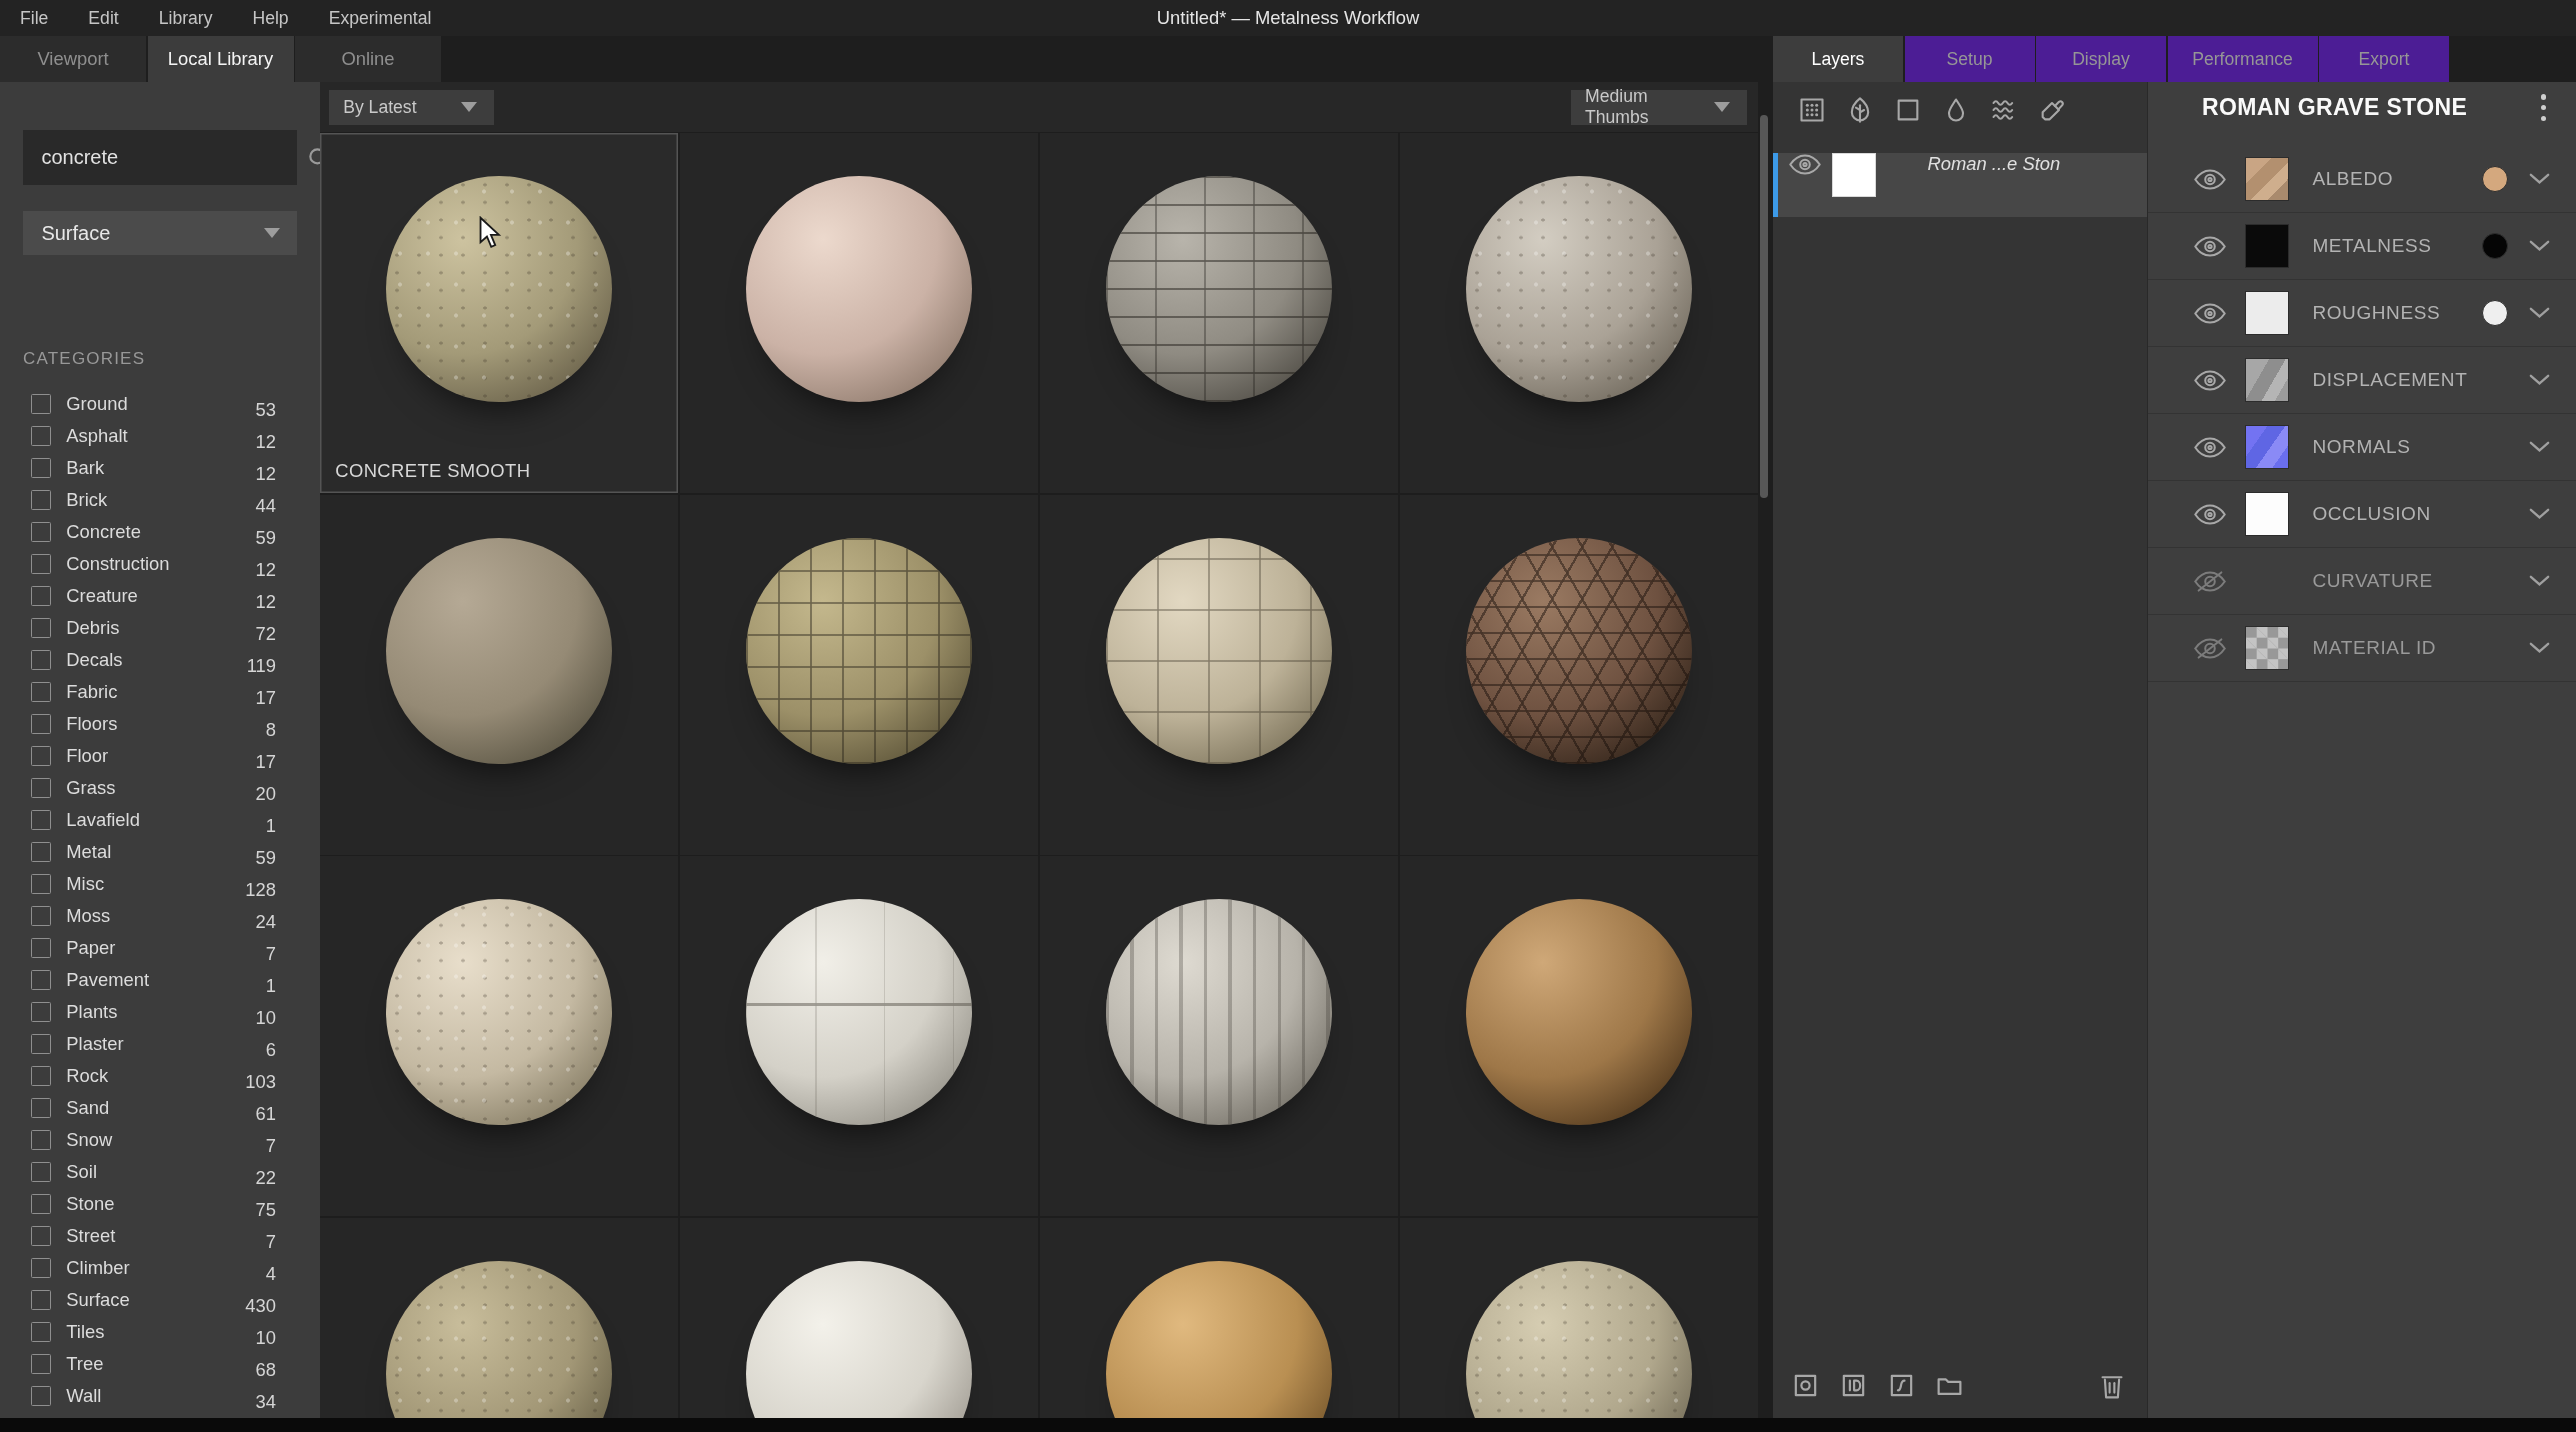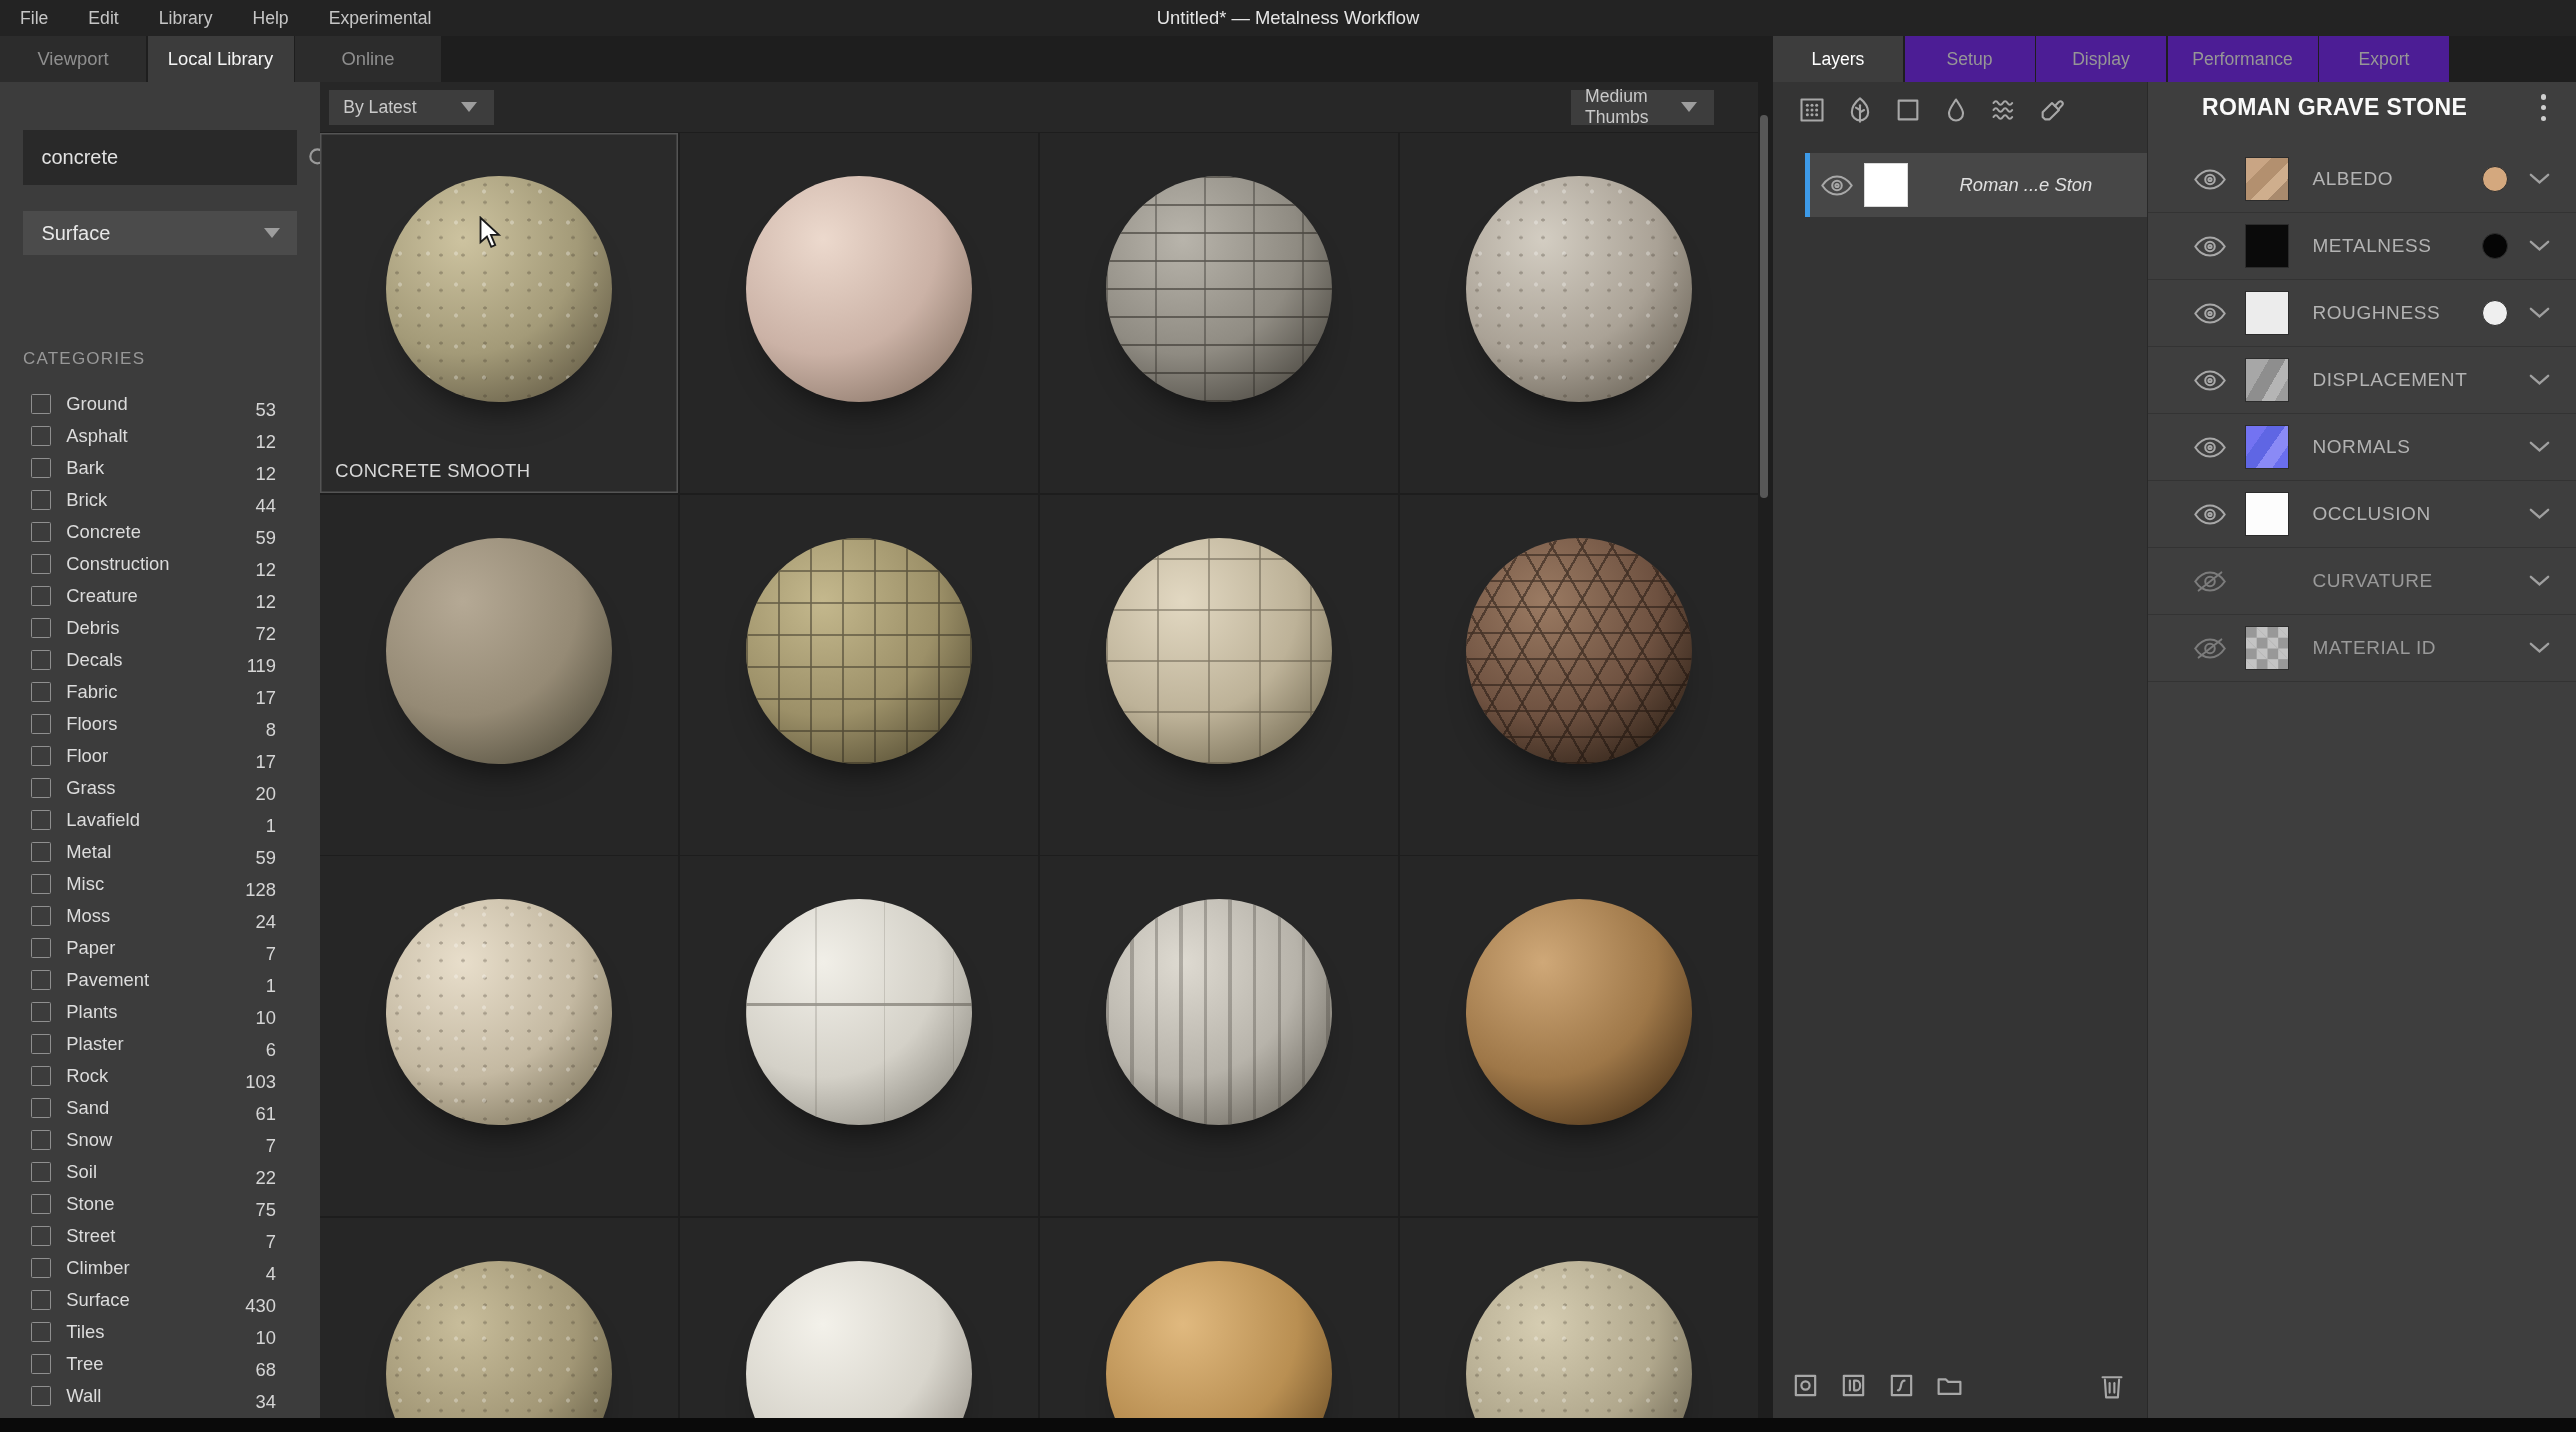--- a/index.html
+++ b/index.html
@@ -36,21 +36,21 @@
   .cat-row { height:32px; display:flex; align-items:center; }
   .cat-check { width:20px; height:20px; border:1.5px solid #8f8f8f; border-radius:1.5px; margin-left:31px; }
   .cat-label { font-size:18.4px; color:#dcdcdc; margin-left:15.3px; }
   .cat-count { font-size:18.4px; color:#d5d5d5; margin-left:auto; margin-right:44px;margin-top:12px; }
 
   
   #grid { position:absolute; left:320px; top:82px; width:1438px; height:1350px; background:#272727; }
   .dd { background:#3d3d3d; display:flex; align-items:center; position:absolute; height:35px; }
   .dd span { flex:1; font-size:17.6px; color:#c9c9c9; padding-left:14px; }
   #sort-dd { left:9.2px; top:7.7px; width:165px; }
-  #thumbs-dd { left:1251px; top:7.7px; width:143px; }
+  #thumbs-dd { left:1251px; top:7.7px; width:176px; }
   #tiles { position:absolute; left:0; top:50px; width:1438px; height:1300px; overflow:hidden;
            display:grid; grid-template-columns:repeat(4,1fr); grid-auto-rows:360px; gap:1.5px;
            background:#1d1d1d; border-top:0.8px solid #1d1d1d; }
   .tile { background:#262626; position:relative; }
   .tile.sel { background:#2a2a2a; box-shadow:inset 0 0 0 1.5px #545454; }
   .sphere { width:226px; height:226px; border-radius:50%; margin:43px auto 0; position:relative;
             overflow:hidden; box-shadow:0 26px 35px -20px rgba(0,0,0,.6); }
   .sphere::after { content:""; position:absolute; inset:0; border-radius:50%; opacity:.55; }
   .p-speckle::after { background-image:radial-gradient(rgba(255,255,255,.55) 1.5px, transparent 2.3px),
                       radial-gradient(rgba(60,52,40,.55) 1.5px, transparent 2.3px);
@@ -74,21 +74,21 @@
   
   #paneltabs { position:absolute; left:1773px; top:36px; height:46px; display:flex; gap:1.5px; }
   .ptab { height:46px; background:#4c1d95; color:#969696; font-size:17.6px;
           display:flex; align-items:center; justify-content:center; }
   .ptab.active { background:#3d3d3d; color:#ffffff; }
 
   
   #layers-panel { position:absolute; left:1773px; top:82px; width:374px; height:1336px; background:#343434; }
   #layer-tools { position:absolute; left:23px; top:12.3px; display:flex; gap:17px; align-items:center; }
   .tool-ic { width:31px; height:31px; display:flex; align-items:center; justify-content:center; }
-  #layer-row { position:absolute; left:0; top:71px; width:374px; height:64px; background:#474747; display:flex; align-items:center;margin-left:32px; }
+  #layer-row { position:absolute; left:0; top:71px; width:374px; height:64px; background:#474747; display:flex; align-items:flex-start; }
   #layer-row .blue { width:5.4px; height:64px; background:#3d9ae8; }
   #layer-row .eye-wrap { width:54px; display:flex; justify-content:center; }
   #layer-thumb { width:44px; height:44px; background:#ffffff; border:0.8px solid #d9d9d9; }
   #layer-name { font-size:18.4px; font-style:italic; color:#e0e0e0; margin-left:51px; }
   #layer-footer { position:absolute; left:0; bottom:10.7px; width:374px; height:43px; display:flex; align-items:center; }
   #layer-footer .tool-ic { margin-left:17px; }
   #layer-footer .trash { margin-left:auto; margin-right:20px; }
 
   
   #channels-panel { position:absolute; left:2147px; top:82px; width:429px; height:1336px;

